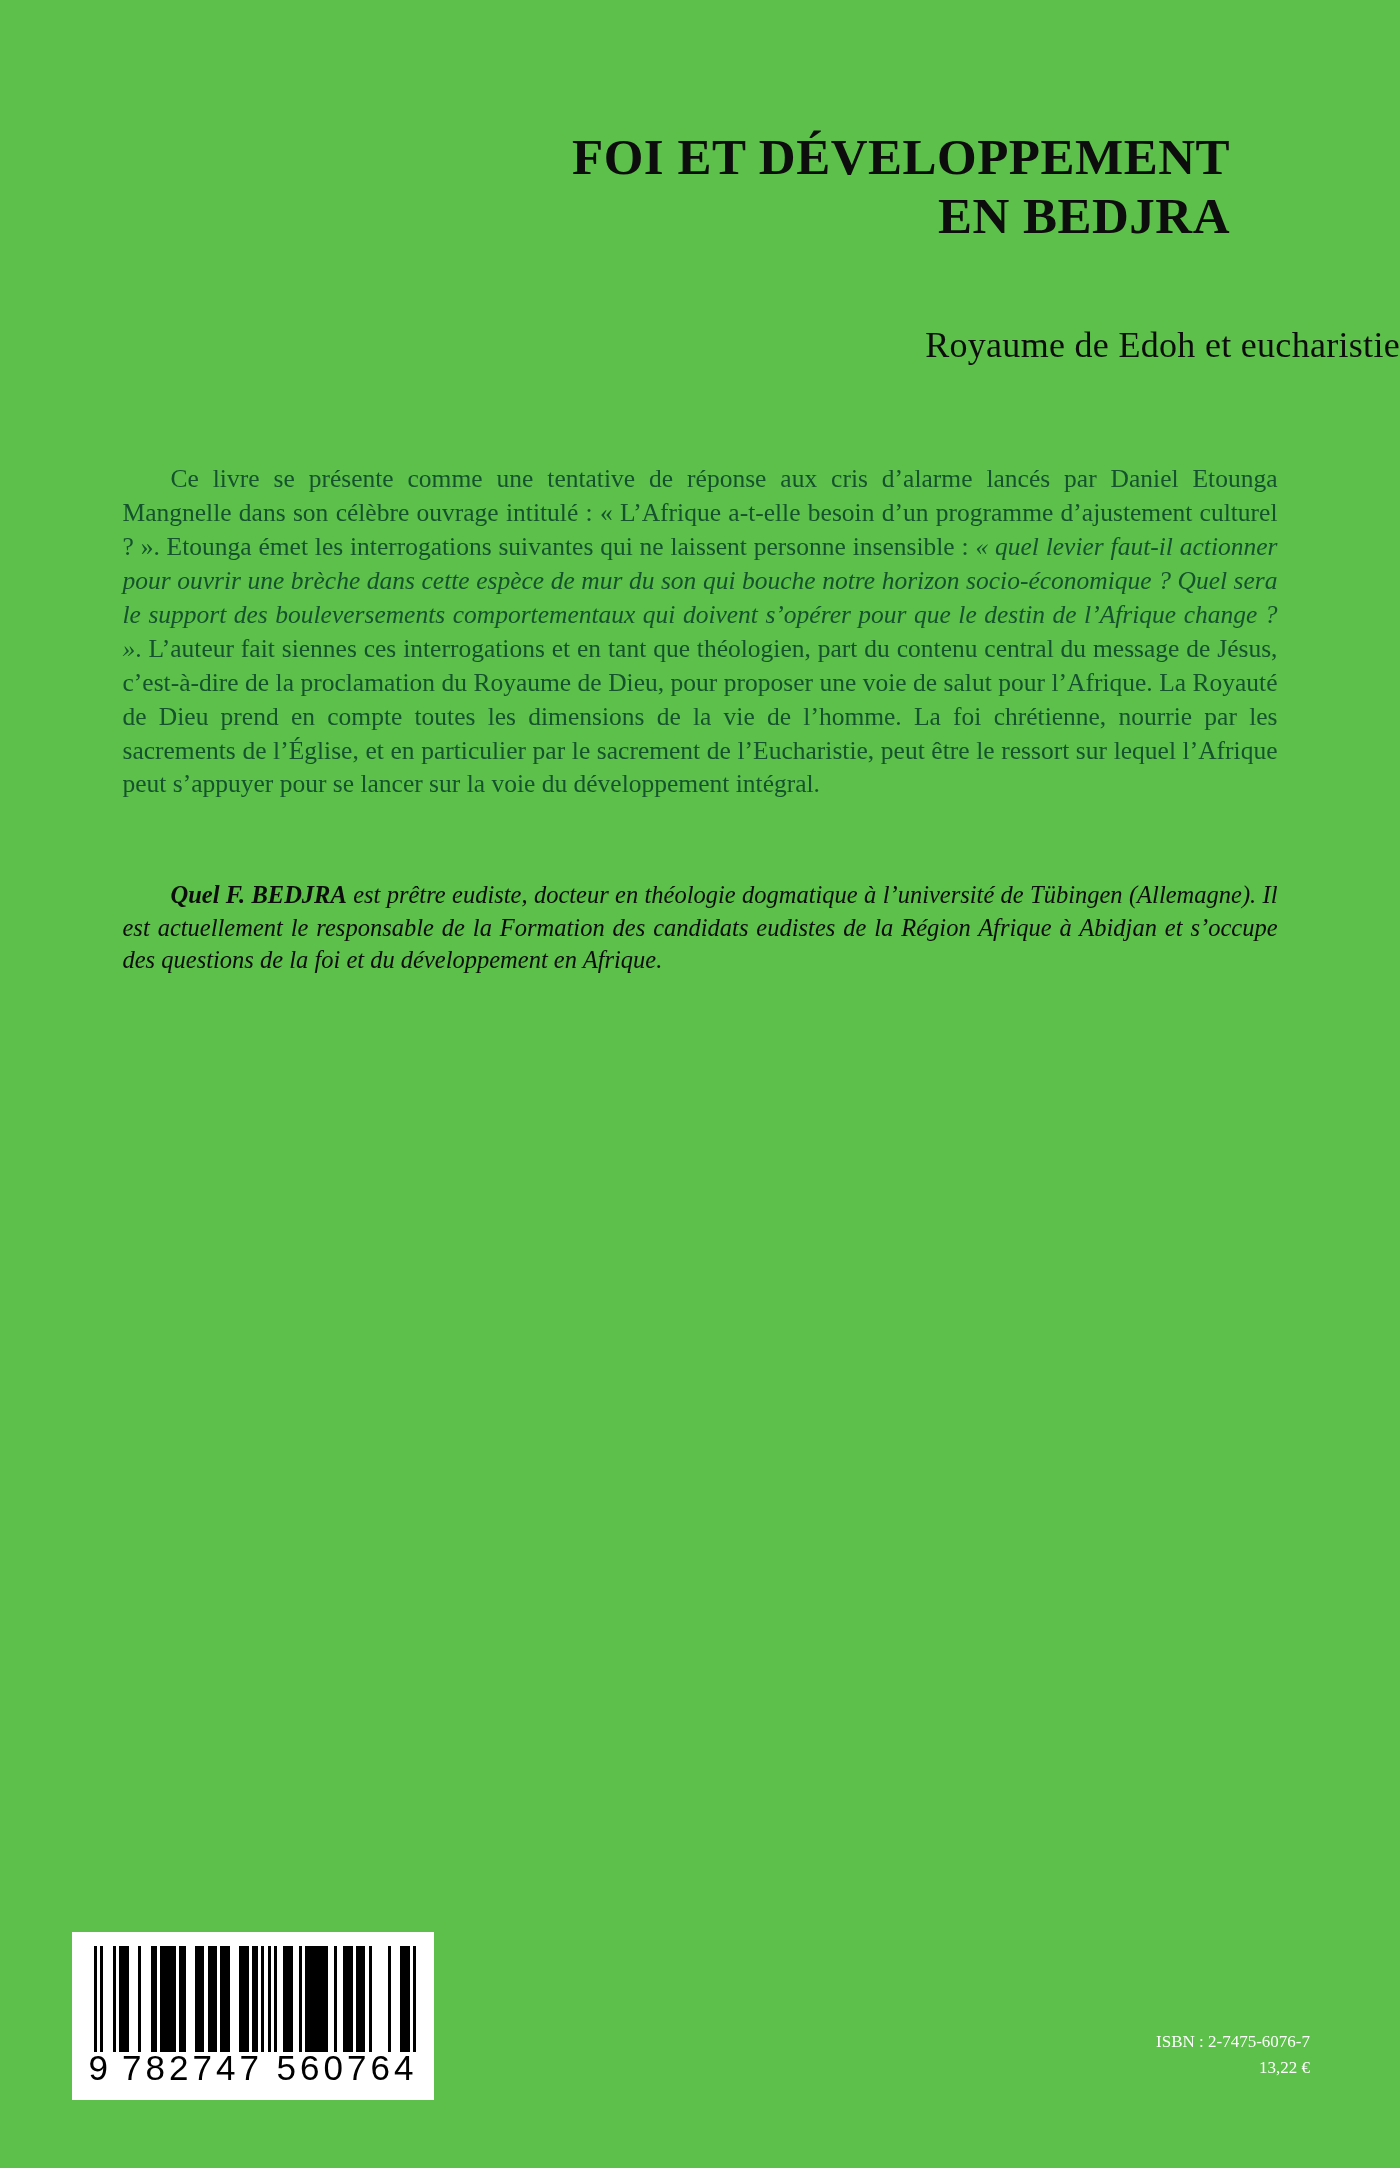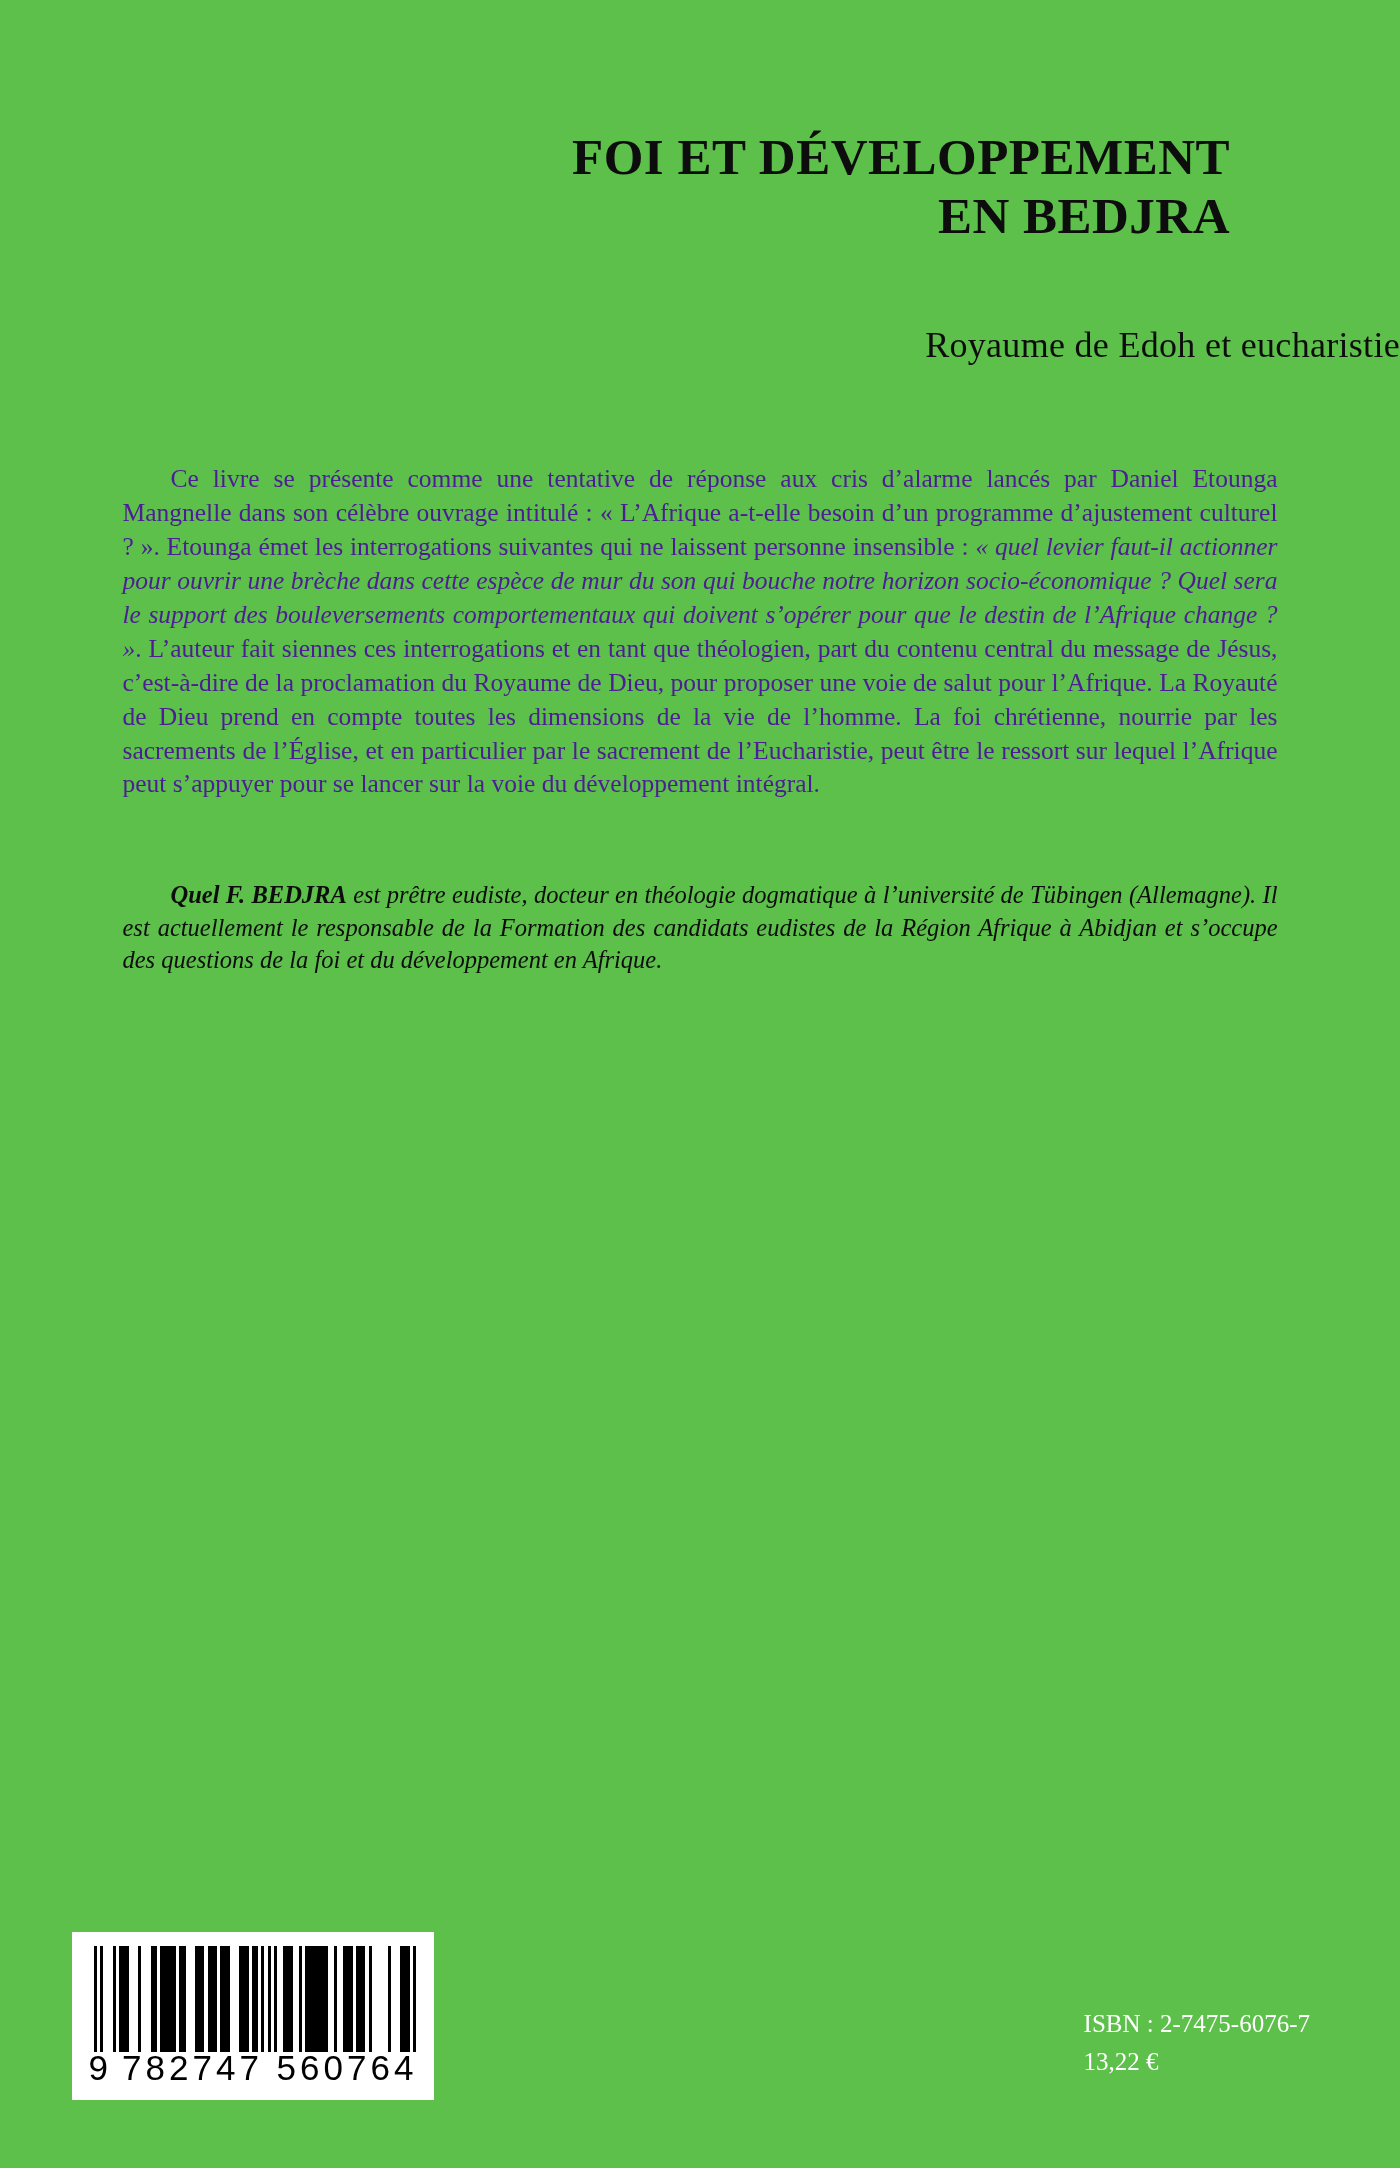--- a/index.html
+++ b/index.html
@@ -44,21 +44,21 @@
     color: #0d0d0d;
     letter-spacing: 0.3px;
   }
   .blurb {
     margin: 96px auto 0 auto;
     width: 1155px;
     font-size: 25.5px;
     line-height: 1.33;
     text-align: justify;
     text-justify: inter-word;
-    color: #4c1d95;
+    color: #14532d;
     hyphens: auto;
   }
   .blurb p {
     margin: 0;
     text-indent: 48px;
   }
   .blurb .quote {
     font-style: italic;
   }
   .author-note {
@@ -117,21 +117,22 @@
     color: #000;
   }
   .barcode-digits .lead {
     margin-right: 10px;
   }
 
   .isbn-block {
     position: absolute;
     right: 90px;
     bottom: 88px;
-    font-size: 25px;
+    text-align: right;
+    font-size: 17px;
     line-height: 1.5;
     color: #ffffff;
   }
   .isbn-price {
     color: #ffffff;
   }
 </style>
 </head>
 <body>
 

